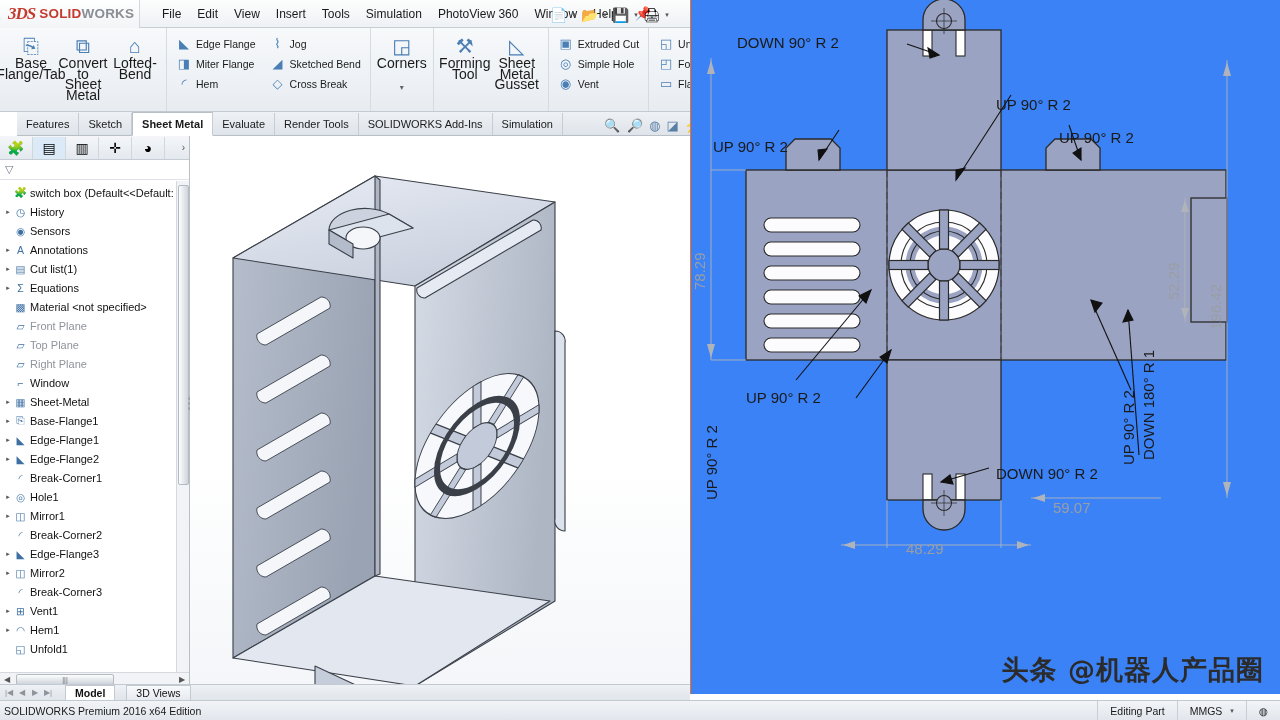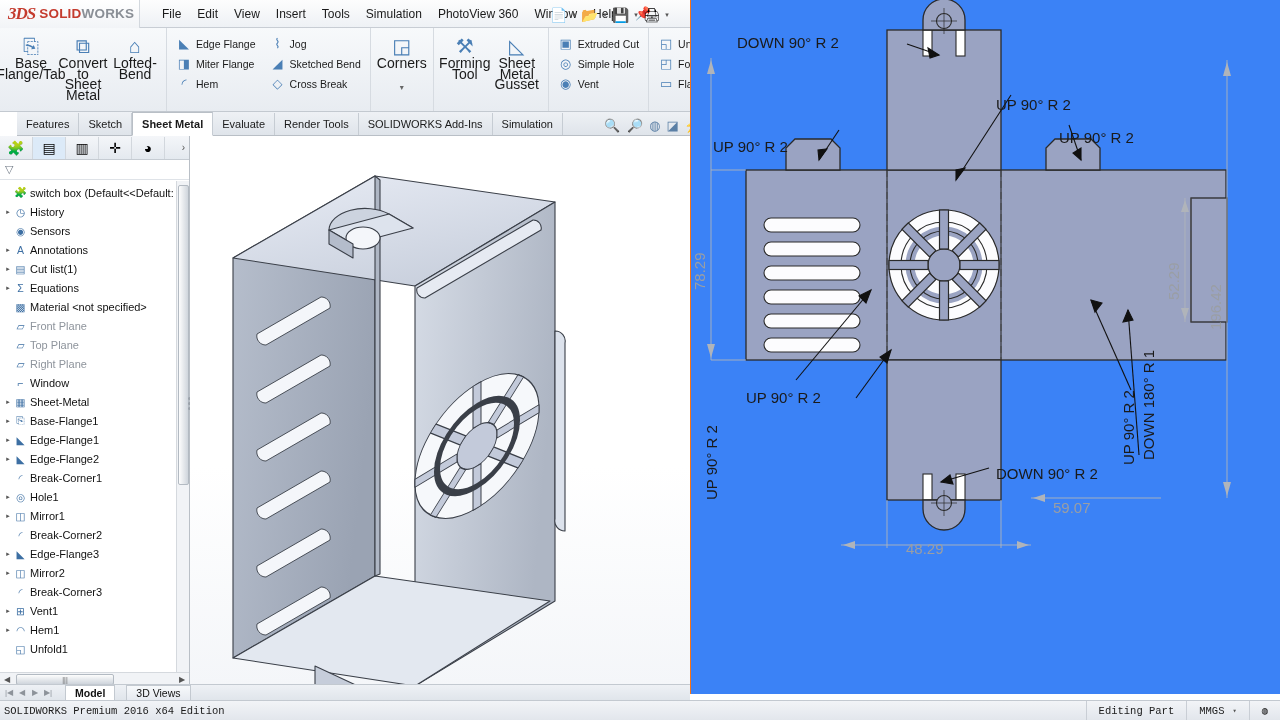--- a/index.html
+++ b/index.html
@@ -157,21 +157,21 @@
                  font-style: normal; }
   .btab { font-size: 10.5px; padding: 1px 9px; margin-left: 11px; color: #111;
           border: 1px solid #c3c9d0; border-bottom: none;
           background: linear-gradient(#f7f9fb,#e6eaf0); }
   .btab.active { background: #fff; font-weight: bold; }
 
   
   .statusbar {
     position: absolute; left: 0; bottom: 0; width: 1280px; height: 20px;
     background: linear-gradient(#f2f4f7,#e2e6ec); border-top: 1px solid #c3c9d0;
-    display: flex; align-items: center; font-size: 10.5px; color: #1a1a1a; font-family: Liberation Mono, monospace;
+    display: flex; align-items: center; font-size: 10.5px; color: #1a1a1a;
   }
   .sb-left { padding-left: 4px; }
   .sb-right { margin-left: auto; display: flex; align-items: center; }
   .sb-cell { padding: 0 12px; border-left: 1px solid #c9ced5; height: 20px;
              display: flex; align-items: center; }
   .sb-caret { font-size: 7px; color: #555; margin-left: 8px; }
 
   
   .watermark {
     position: absolute; right: 16px; bottom: 32px;
@@ -735,20 +735,21 @@
     <div class="navarrows">
       <i>|◀</i>
       <i>◀</i>
       <i>▶</i>
       <i>▶|</i>
     </div>
     <div class="btab active">Model</div>
     <div class="btab">3D Views</div>
   </div>
 
+  <div class="watermark">头条 @机器人产品圈</div>
 
   <div class="statusbar">
     <span class="sb-left">SOLIDWORKS Premium 2016 x64 Edition</span>
     <div class="sb-right">
       <span class="sb-cell">Editing Part</span>
       <span class="sb-cell">
         <span>MMGS</span>
         <span class="sb-caret">▾</span>
       </span>
       <span class="sb-cell">◍</span>

